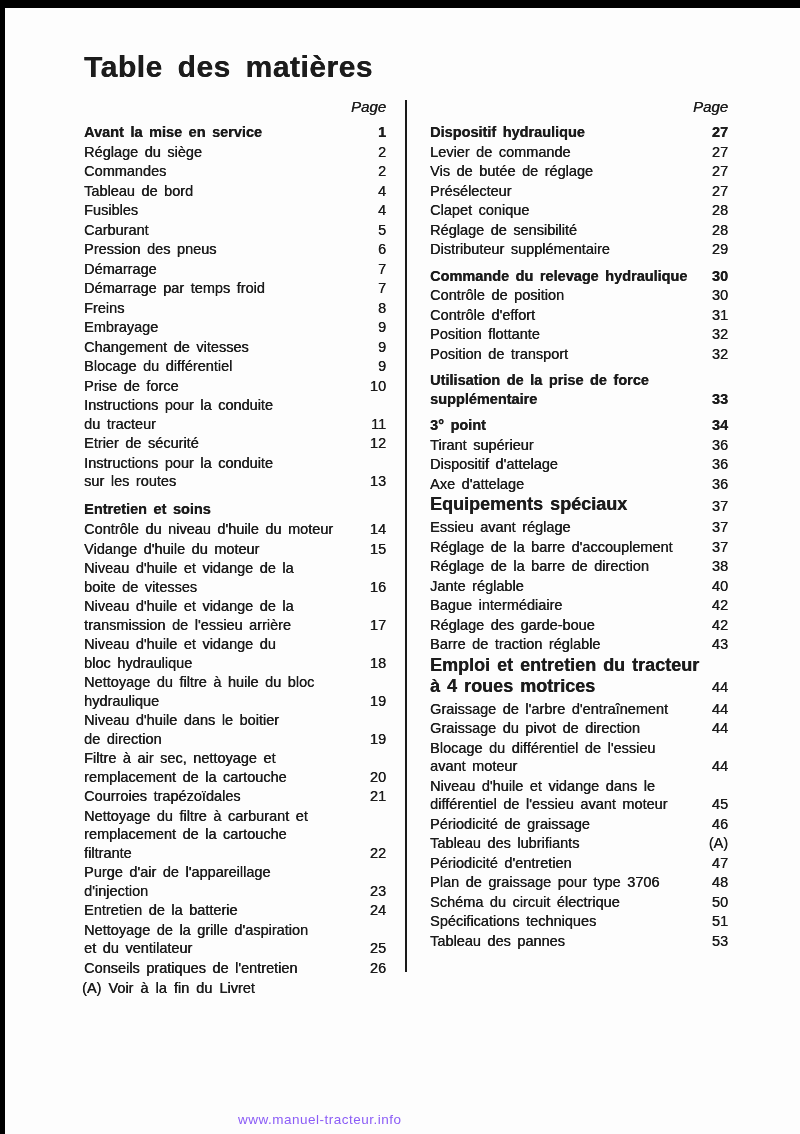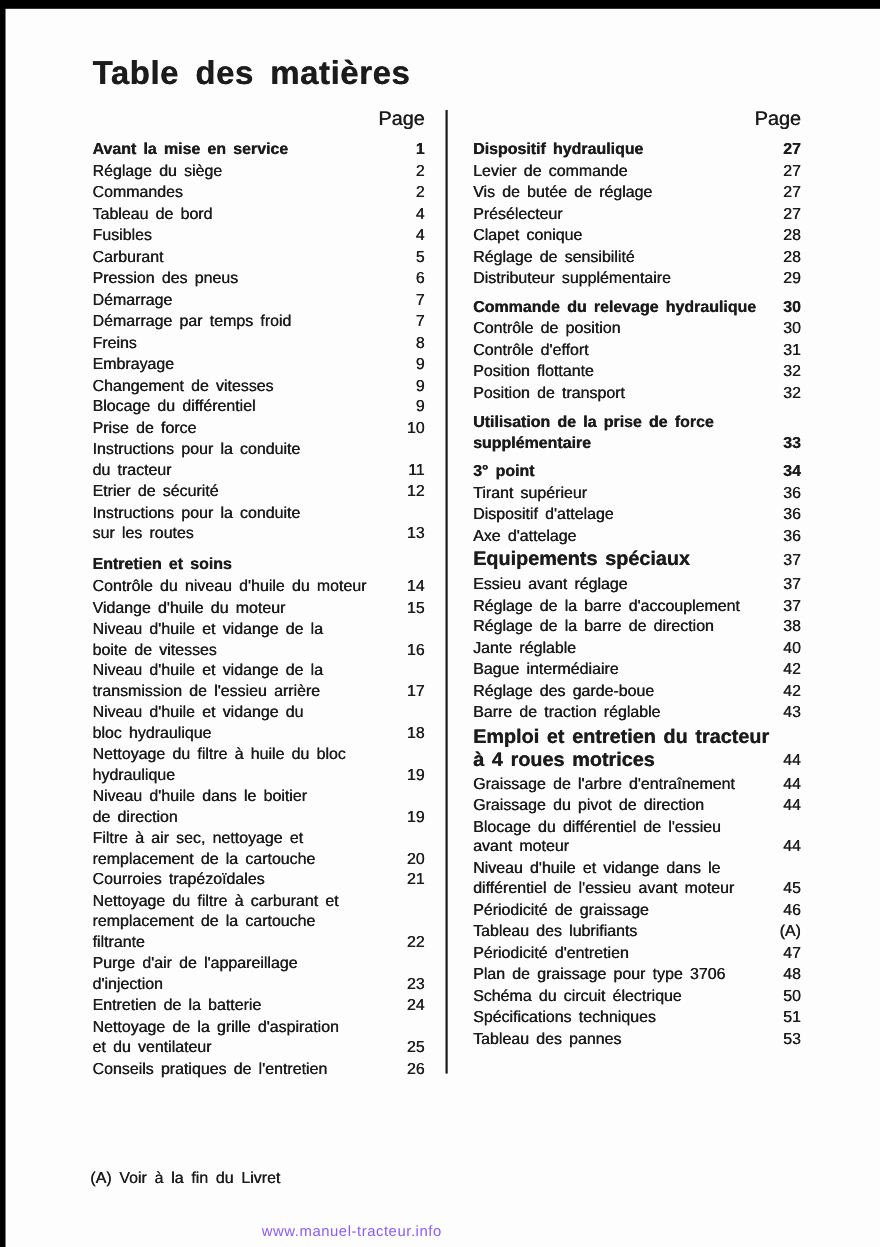--- a/index.html
+++ b/index.html
@@ -37,23 +37,24 @@
   .col-left  { width: 302px; }
   .col-right { width: 298px; }
   .divider {
     width: 2px; background: #1a1a1a;
     margin-left: 19px; margin-right: 23px;
     margin-top: 2px; margin-bottom: 6px;
   }
 
   .page-header {
     text-align: right;
-    font-size: 18px;
+    font-size: 15px;
     margin-bottom: 8px;
     word-spacing: 2px;
+    font-style: italic;
   }
 
   .entry {
     display: flex;
     align-items: flex-end;
     margin-bottom: 1px;
     font-size: 14.5px;
     line-height: 18.5px;
     word-spacing: 2.5px;
   }
@@ -62,21 +63,21 @@
 
   .entry.bold    { font-weight: bold; margin-top: 8px; }
   .entry.bold .entry-page { font-weight: bold; }
   .entry.section { font-weight: bold; margin-top: 9px; margin-bottom: 2px; }
   .entry.large   { font-weight: bold; margin-bottom: 3px; }
   .entry.large .entry-text { font-size: 18px; line-height: 21px; word-spacing: 2px; }
   .entry.large .entry-page { font-weight: normal; }
   .entry:first-of-type { margin-top: 0; }
 
   .footnote {
-    position: absolute; left: 82px; top: 1063px;
+    position: absolute; left: 82px; top: 980px;
     font-size: 14.5px;
     word-spacing: 3px;
     text-shadow: 0.35px 0 0 currentColor;
   }
 
   .watermark {
     position: absolute; left: 238px; top: 1112px;
     font-size: 13.5px;
     color: #8b5cf6;
     letter-spacing: 0.5px;

